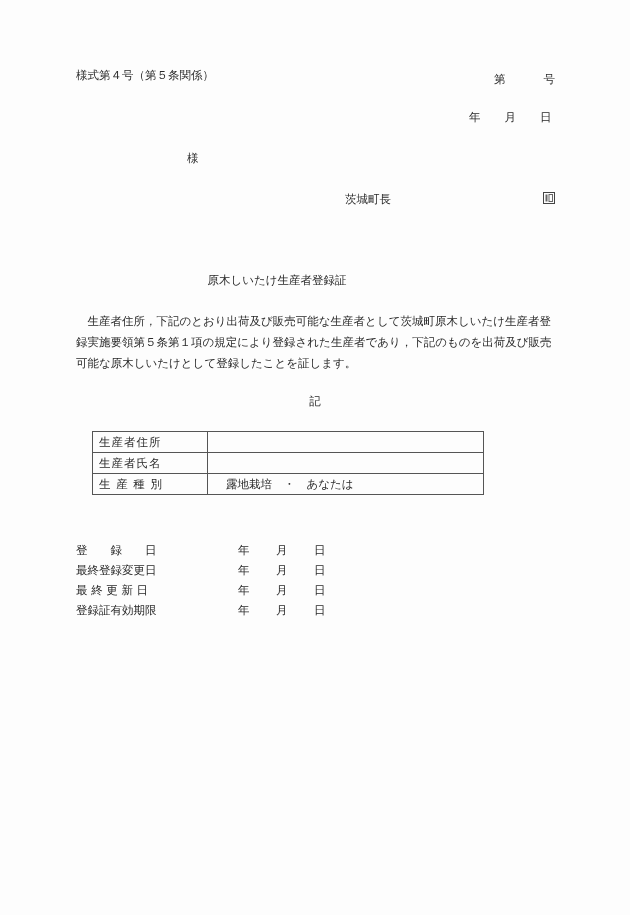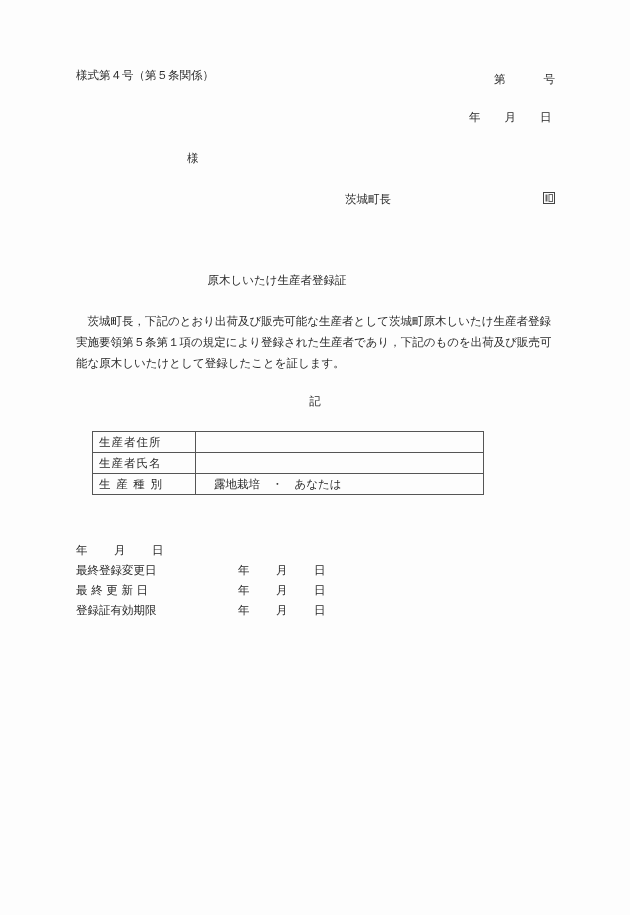--- a/index.html
+++ b/index.html
@@ -16,21 +16,21 @@
   .addressee { left: 187px; top: 151px; }
   .issuer { left: 345px; top: 192px; }
   .seal { left: 543px; top: 192px; }
   .title { left: 0; width: 554px; text-align: center; top: 273px; }
   .body-text { left: 76px; top: 311px; width: 482px; white-space: normal; line-height: 21px; text-indent: 1em; }
   .ki { left: 0; width: 630px; text-align: center; top: 394px; }
   table.reg {
     position: absolute; left: 92px; top: 431px; width: 392px;
     border-collapse: collapse; border: 1px solid #444;
   }
-  table.reg td { border: 1px solid #555; height: 20px; padding: 0 0 0 6px; font-size: 11.5px; }
+  table.reg td { border: 1px solid #555; height: 20px; padding: 0 12px 0 6px; font-size: 11.5px; }
   table.reg td.label { width: 96px; letter-spacing: 1px; }
   table.reg td.val { padding-left: 18px; }
   .dates { left: 76px; top: 540px; }
   .date-row { display: flex; height: 20px; align-items: center; }
   .date-row .dlabel { width: 162px; }
   .date-row .dy { width: 38px; }
   .date-row .dm { width: 38px; }
 </style>
 </head>
 <body>
@@ -51,21 +51,21 @@
 <div class="abs seal">
   <svg width="12" height="12" viewBox="0 0 12 12">
       <rect x="0.5" y="0.5" width="11" height="11" fill="none" stroke="#444"></rect>
       <rect x="2.5" y="2.5" width="2" height="7" fill="#666"></rect>
       <rect x="6" y="2.5" width="3.5" height="7" fill="none" stroke="#666"></rect>
     </svg>
 </div>
 
 <div class="abs title">原木しいたけ生産者登録証</div>
 
-<div class="abs body-text">茨城町長，下記のとおり出荷及び販売可能な生産者として茨城町原木しいたけ生産者登録実施要領第５条第１項の規定により登録された生産者であり，下記のものを出荷及び販売可能な原木しいたけとして登録したことを証します。</div>
+<div class="abs body-text">生産者住所，下記のとおり出荷及び販売可能な生産者として茨城町原木しいたけ生産者登録実施要領第５条第１項の規定により登録された生産者であり，下記のものを出荷及び販売可能な原木しいたけとして登録したことを証します。</div>
 
 <div class="abs ki">記</div>
 
 <table class="reg">
   <tbody>
       <tr>
     <td class="label">生産者住所</td>
     <td class="val"></td>
   </tr>
   <tr>
@@ -74,20 +74,21 @@
   </tr>
   <tr>
     <td class="label">生 産 種 別</td>
     <td class="val">露地栽培　・　あなたは</td>
   </tr>
 </tbody>
   </table>
 
 <div class="abs dates">
   <div class="date-row">
+    <span class="dlabel">登　　録　　日</span>
     <span class="dy">年</span>
     <span class="dm">月</span>
     <span>日</span>
   </div>
   <div class="date-row">
     <span class="dlabel">最終登録変更日</span>
     <span class="dy">年</span>
     <span class="dm">月</span>
     <span>日</span>
   </div>

